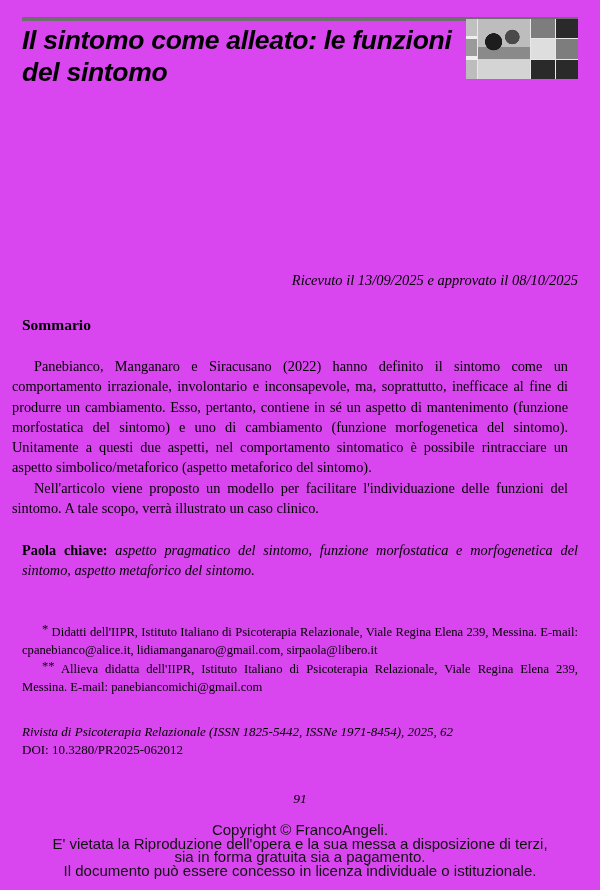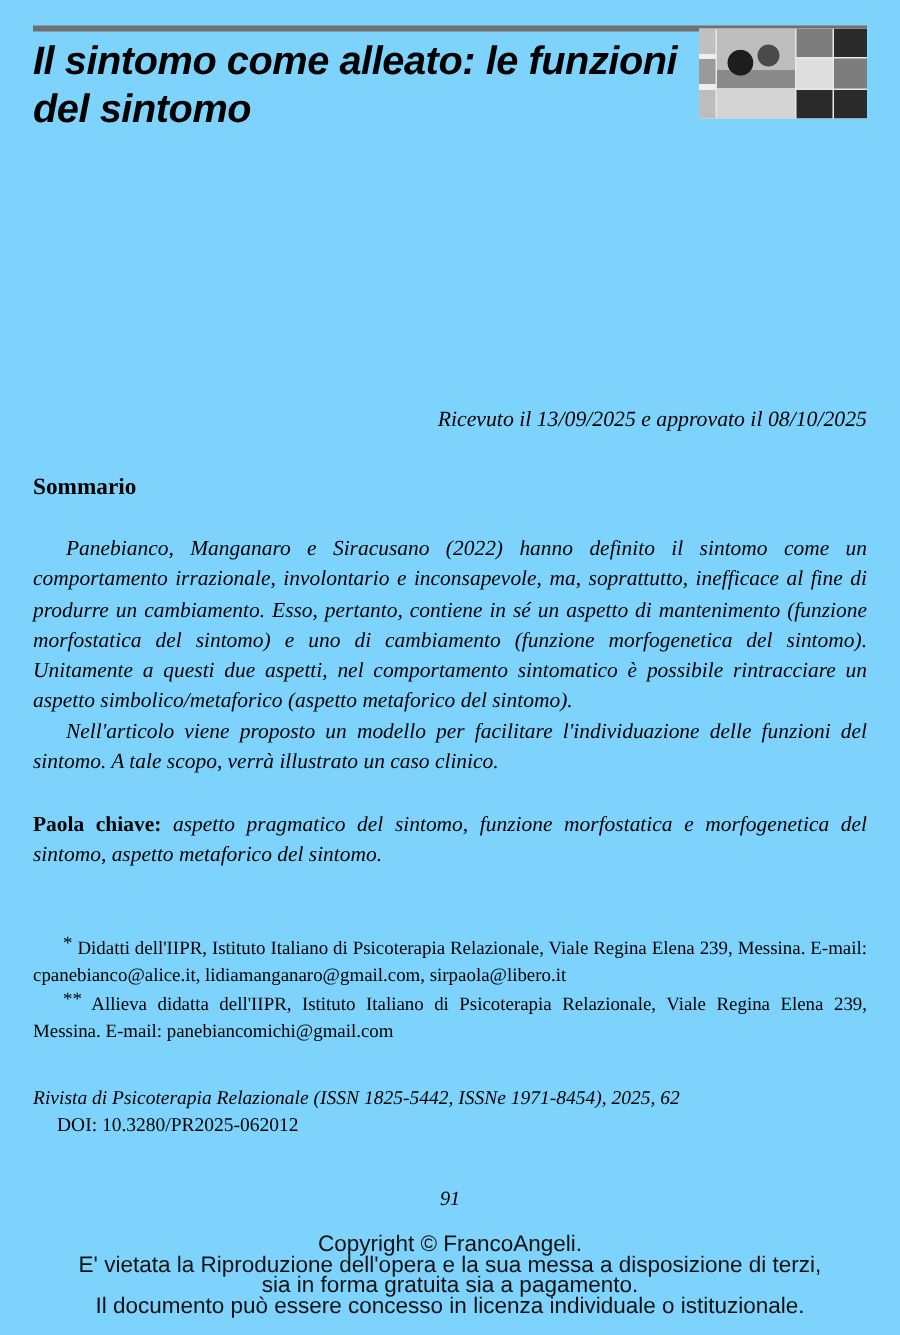--- a/index.html
+++ b/index.html
@@ -14,21 +14,21 @@
     position: relative;
     font-family: "Liberation Serif", "DejaVu Serif", serif;
     color: #000000;
     overflow: hidden;
   }
 
   .page {
     position: relative;
     width: 600px;
     height: 890px;
-    background: #7dd3fc;
+    background: #d946ef;
   }
 
   
   .header-rule {
     position: absolute;
     left: 22px;
     top: 17px;
     width: 556px;
     height: 4px;
     background: #6f6f6f;
@@ -113,24 +113,23 @@
     position: absolute;
     left: 22px;
     font-weight: bold;
     font-size: 15.5px;
     line-height: 18px;
   }
   #sommario-heading { top: 316px; }
 
   .abstract {
     position: absolute;
-    left: 22px;
+    left: 12px;
     top: 356px;
     width: 556px;
-    font-style: italic;
     font-size: 14.3px;
     line-height: 20.3px;
     text-align: justify;
   }
   .abstract p {
     margin: 0;
     text-indent: 22px;
   }
 
   .keywords {
@@ -170,21 +169,21 @@
 
   .journal-ref {
     position: absolute;
     left: 22px;
     top: 723px;
     width: 556px;
     font-size: 13px;
     line-height: 17.5px;
   }
   .journal-ref .line-italic { font-style: italic; display: block; }
-  .journal-ref .line-doi { font-style: normal; display: block; margin-left: 16px; }
+  .journal-ref .line-doi { font-style: normal; display: block; }
 
   
   .page-number {
     position: absolute;
     left: 0;
     top: 791px;
     width: 600px;
     text-align: center;
     font-style: italic;
     font-size: 13.5px;

